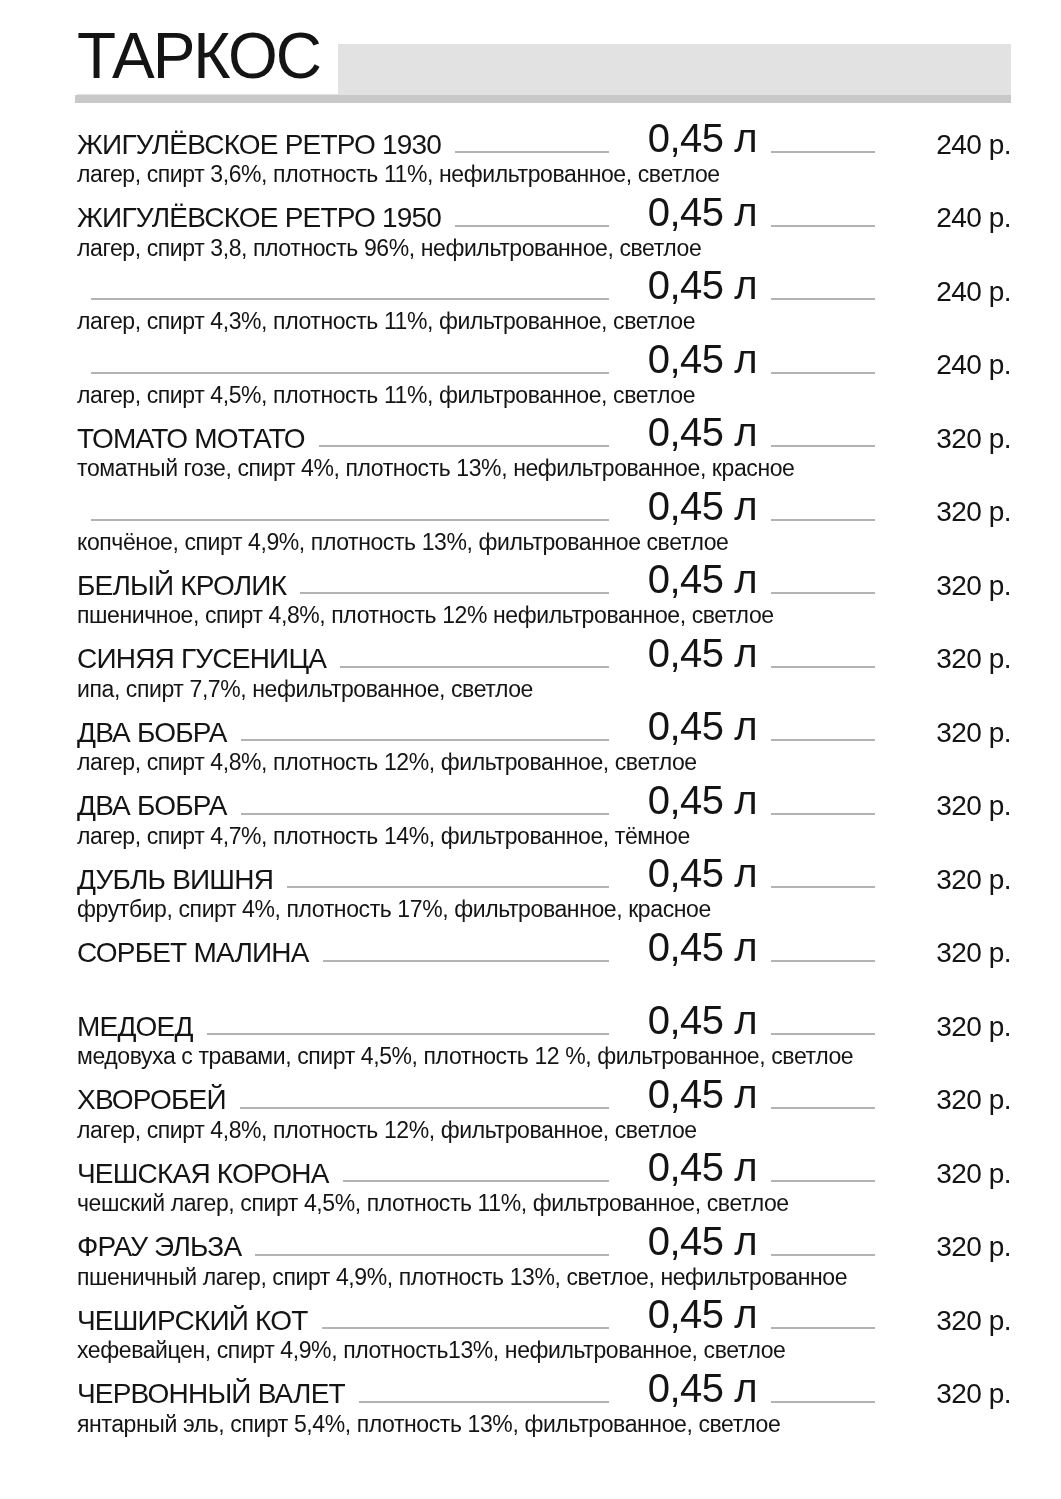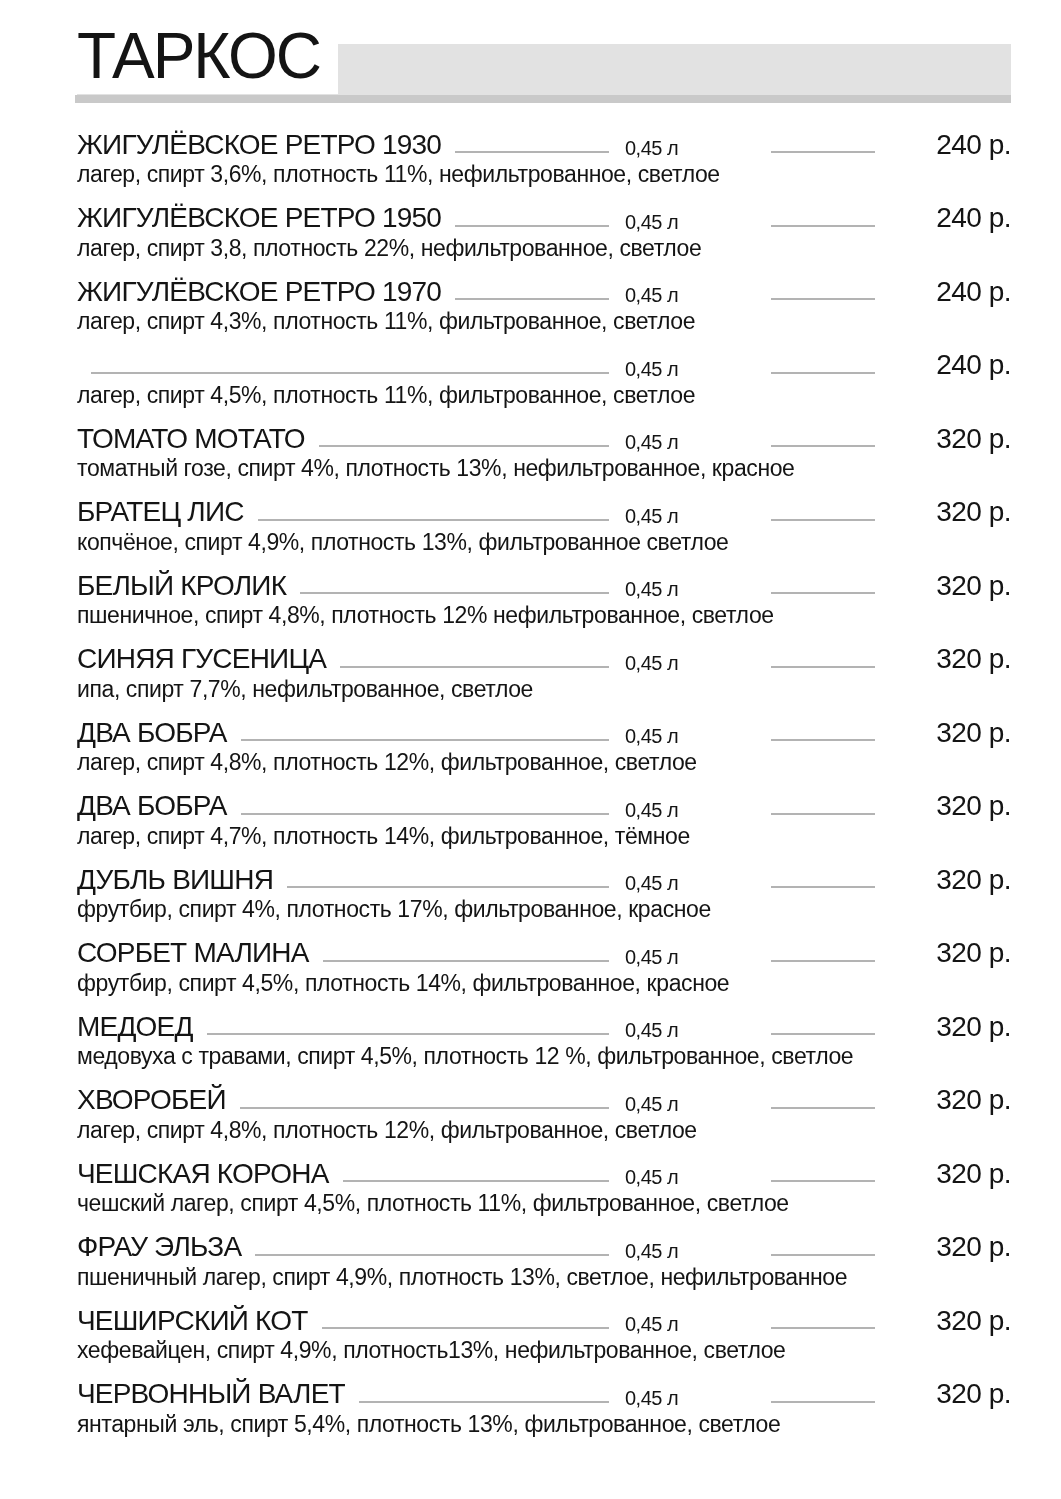--- a/index.html
+++ b/index.html
@@ -95,24 +95,25 @@
   }
   .leader-fixed {
     flex: 0 0 auto;
     width: 104px;
     margin-left: 14px;
     margin-right: 18px;
   }
   .item-volume {
     flex: 0 0 auto;
     width: 132px;
-    font-size: 20px;
+    font-size: 40px;
     line-height: 1.05;
     letter-spacing: -0.5px;
     white-space: nowrap;
+    text-align: right;
   }
   .item-price {
     flex: 0 0 auto;
     width: 118px;
     text-align: right;
     font-size: 28px;
     line-height: 1.05;
     letter-spacing: -0.5px;
     white-space: nowrap;
   }
@@ -148,26 +149,25 @@
   </section>
 
   <section class="menu-item">
     <div class="item-row">
       <span class="item-name">ЖИГУЛЁВСКОЕ РЕТРО 1950</span>
       <span class="leader leader-fill"></span>
       <span class="item-volume">0,45 л</span>
       <span class="leader leader-fixed"></span>
       <span class="item-price">240 р.</span>
     </div>
-    <div class="item-desc">лагер, спирт 3,8, плотность 22%, нефильтрованное, светлое</div>
-  </section>
-
-  <section class="menu-item">
-    <div class="item-row">
-      <span class="item-name">ЖИГУЛЁВСКОЕ РЕТРО 1970</span>
+    <div class="item-desc">лагер, спирт 3,8, плотность 96%, нефильтрованное, светлое</div>
+  </section>
+
+  <section class="menu-item">
+    <div class="item-row">
       <span class="leader leader-fill"></span>
       <span class="item-volume">0,45 л</span>
       <span class="leader leader-fixed"></span>
       <span class="item-price">240 р.</span>
     </div>
     <div class="item-desc">лагер, спирт 4,3%, плотность 11%, фильтрованное, светлое</div>
   </section>
 
   <section class="menu-item">
     <div class="item-row">
@@ -185,21 +185,20 @@
       <span class="leader leader-fill"></span>
       <span class="item-volume">0,45 л</span>
       <span class="leader leader-fixed"></span>
       <span class="item-price">320 р.</span>
     </div>
     <div class="item-desc">томатный гозе, спирт 4%, плотность 13%, нефильтрованное, красное</div>
   </section>
 
   <section class="menu-item">
     <div class="item-row">
-      <span class="item-name">БРАТЕЦ ЛИС</span>
       <span class="leader leader-fill"></span>
       <span class="item-volume">0,45 л</span>
       <span class="leader leader-fixed"></span>
       <span class="item-price">320 р.</span>
     </div>
     <div class="item-desc">копчёное, спирт 4,9%, плотность 13%, фильтрованное светлое</div>
   </section>
 
   <section class="menu-item">
     <div class="item-row">
@@ -257,21 +256,20 @@
   </section>
 
   <section class="menu-item">
     <div class="item-row">
       <span class="item-name">СОРБЕТ МАЛИНА</span>
       <span class="leader leader-fill"></span>
       <span class="item-volume">0,45 л</span>
       <span class="leader leader-fixed"></span>
       <span class="item-price">320 р.</span>
     </div>
-    <div class="item-desc">фрутбир, спирт 4,5%, плотность 14%, фильтрованное, красное</div>
   </section>
 
   <section class="menu-item">
     <div class="item-row">
       <span class="item-name">МЕДОЕД</span>
       <span class="leader leader-fill"></span>
       <span class="item-volume">0,45 л</span>
       <span class="leader leader-fixed"></span>
       <span class="item-price">320 р.</span>
     </div>

